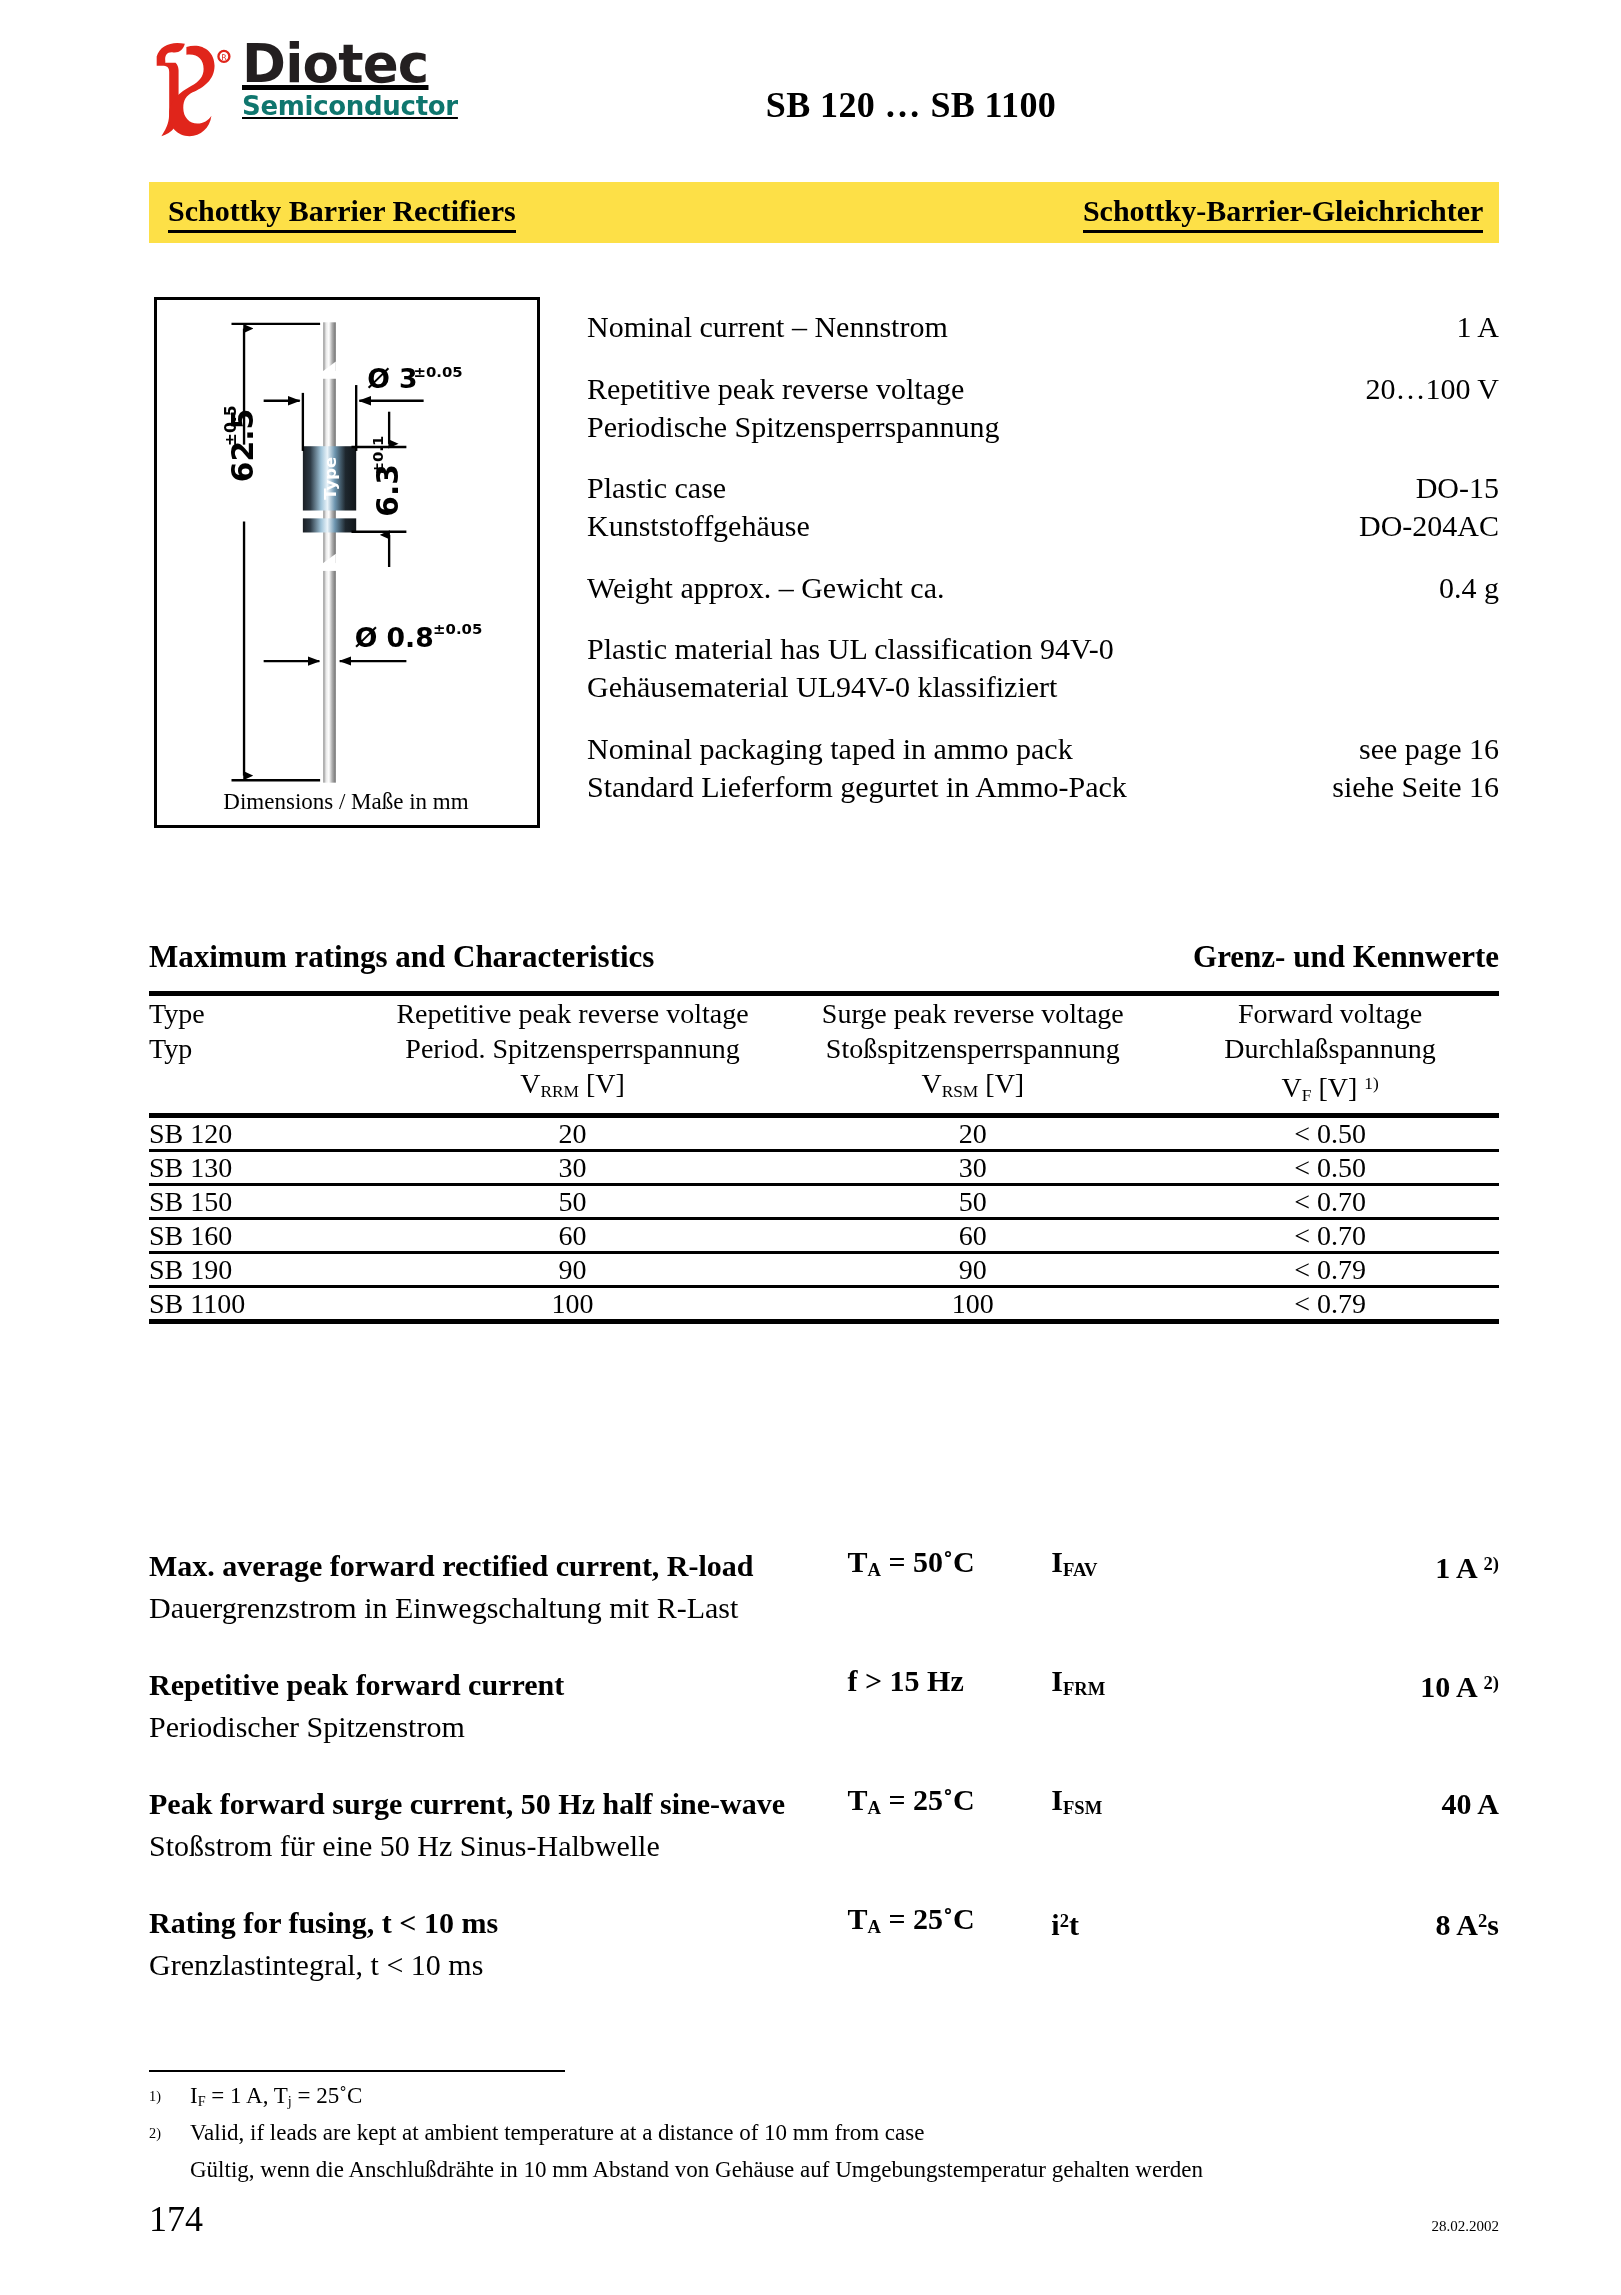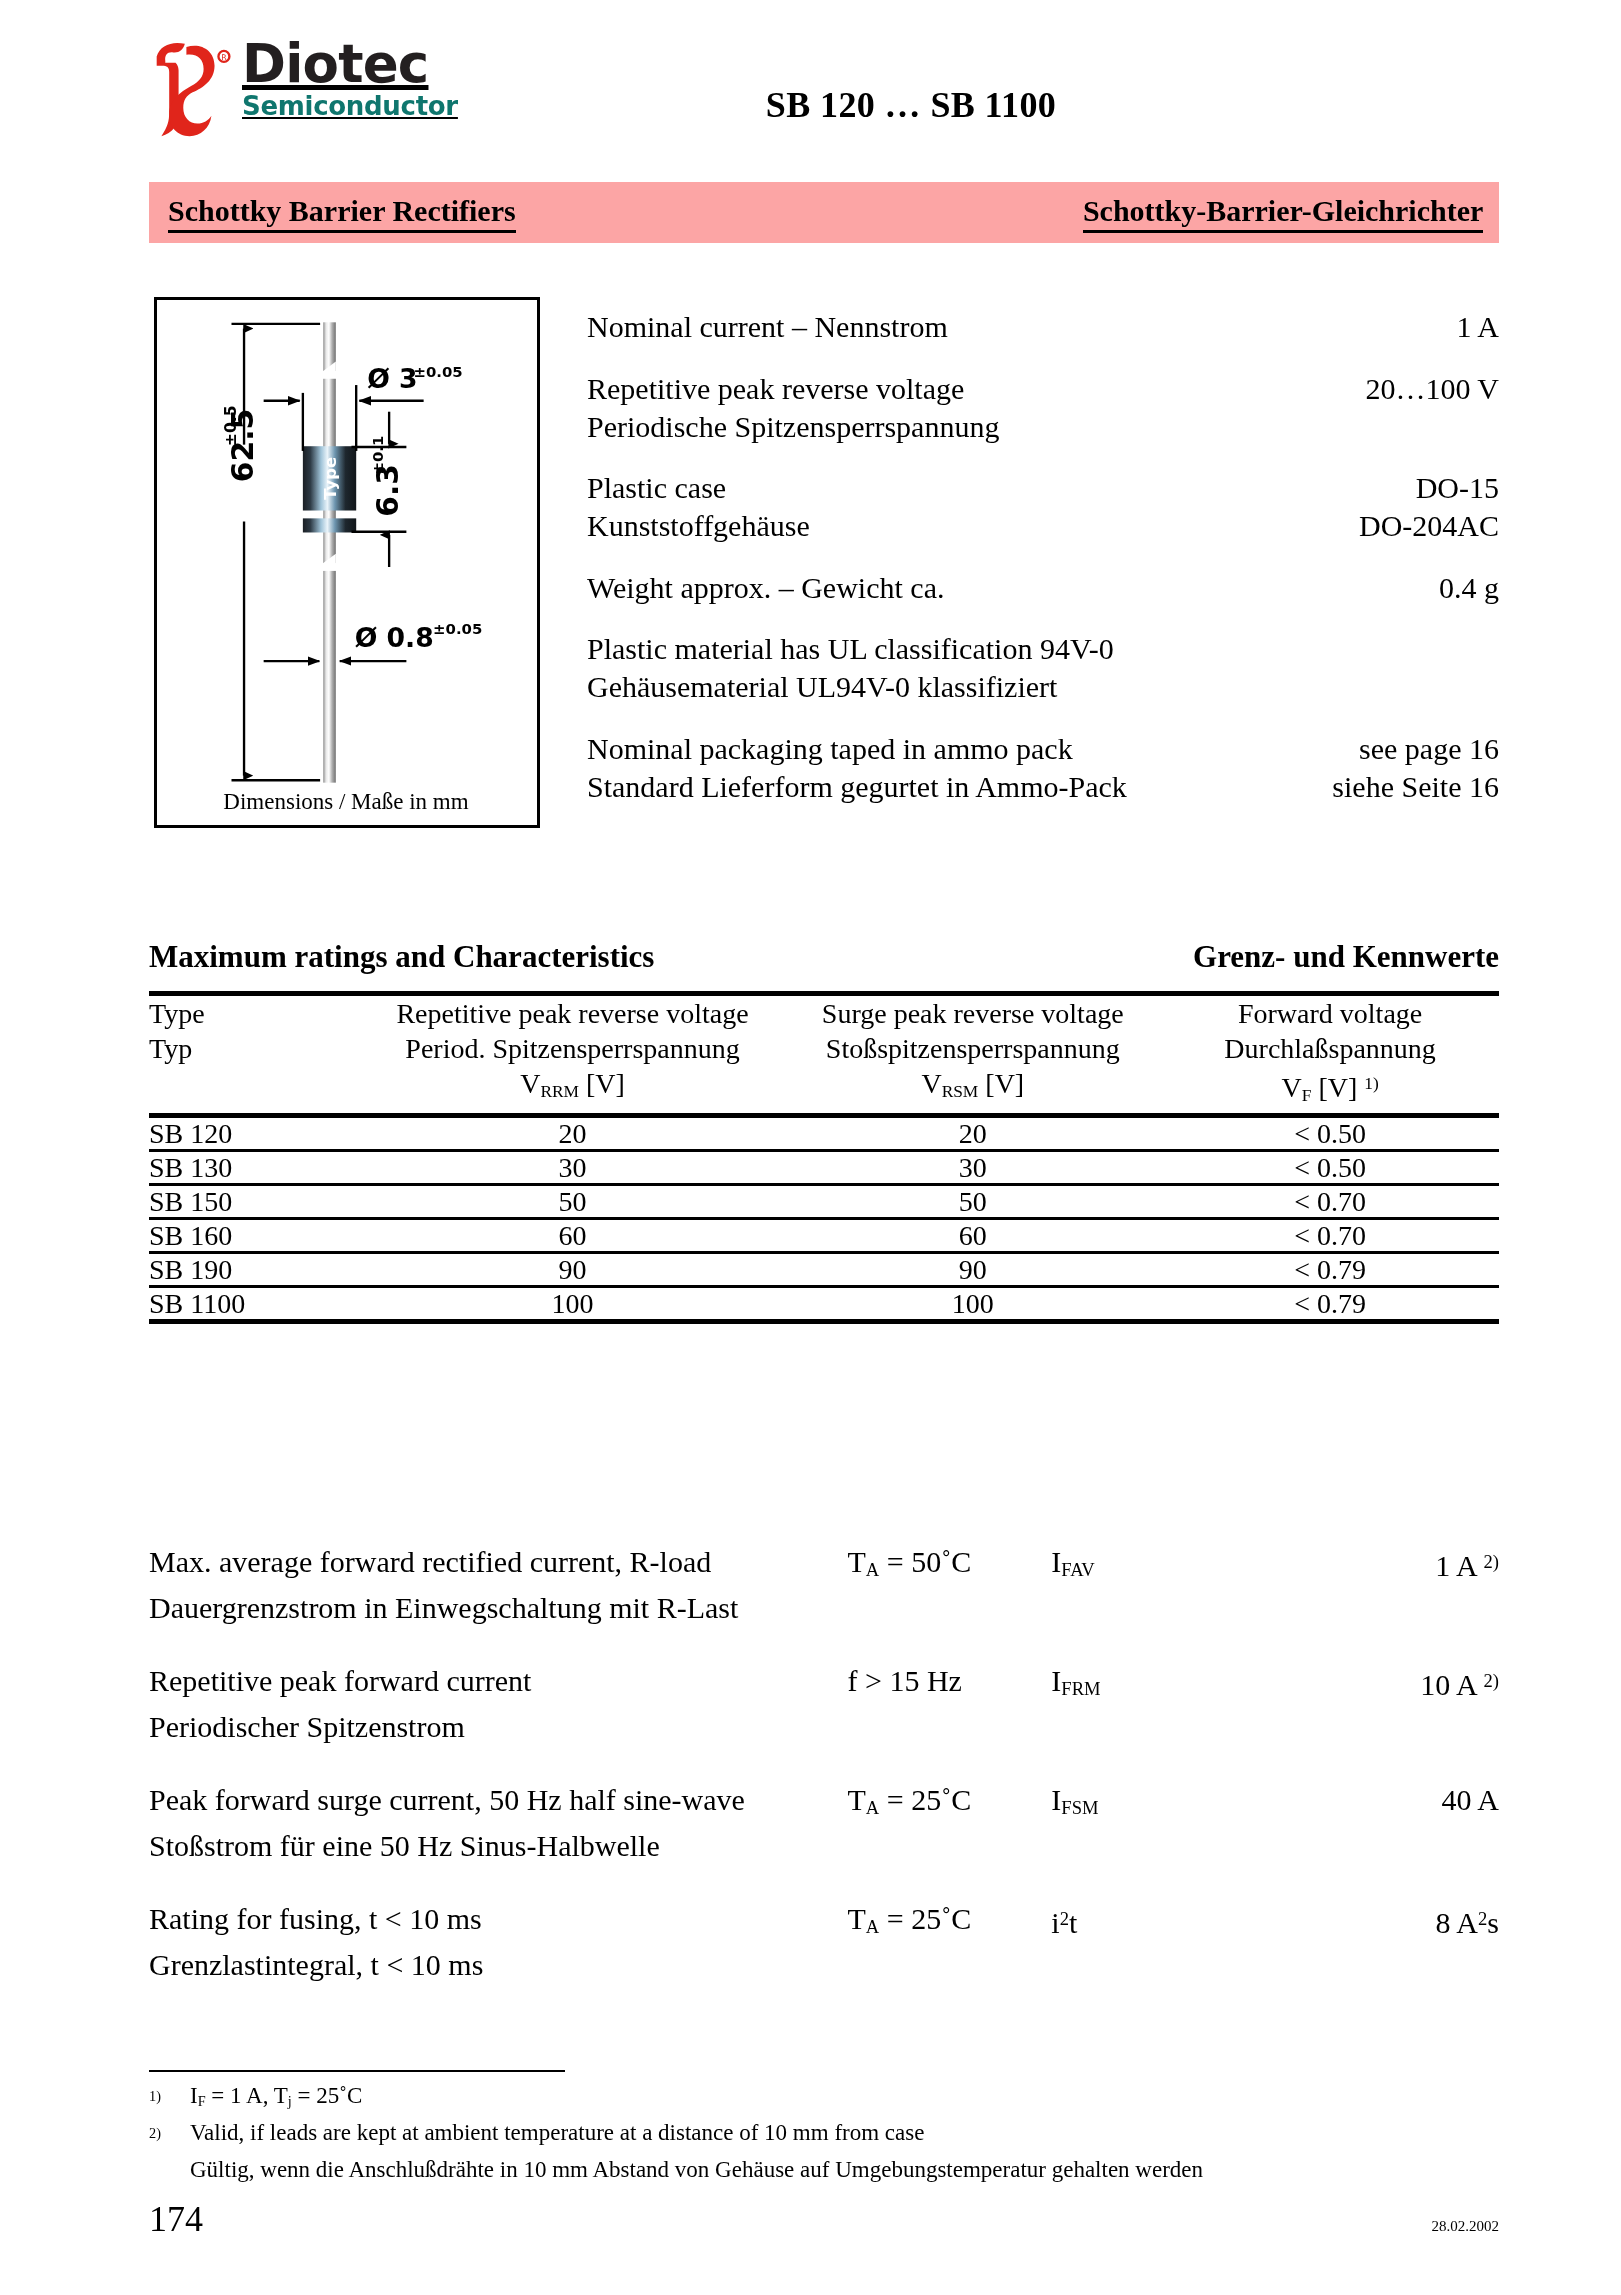--- a/index.html
+++ b/index.html
@@ -69,21 +69,21 @@
     font-weight: bold;
     font-size: 36px;
     letter-spacing: 0.4px;
   }
 
   
   .banner {
     position: absolute;
     left: 149px; top: 182px;
     width: 1350px; height: 61px;
-    background: #fca5a5;
+    background: #fde047;
   }
   .banner-left, .banner-right {
     position: absolute;
     top: 11px;
     font-weight: bold;
     font-size: 30px;
     border-bottom: 3.1px solid #000;
     padding-bottom: 2.4px;
     line-height: 35px;
   }
@@ -194,22 +194,23 @@
     left: 149px; top: 1543px;
     width: 1350px;
     font-size: 30px;
   }
   .lower-item {
     position: relative;
     margin-bottom: 35px;
   }
   .lr-line {
     display: flex;
-    align-items: flex-start;
+    align-items: center;
     line-height: 38px;
+    font-weight: bold;
   }
   .lr-desc  { width: 699px; }
   .lr-cond  { width: 204px; }
   .lr-sym   { width: 181px; }
   .lr-val   { width: 267px; text-align: right; white-space: nowrap; }
   .lr-desc2 { line-height: 38px; }
 
   
   .fn-rule {
     position: absolute;

